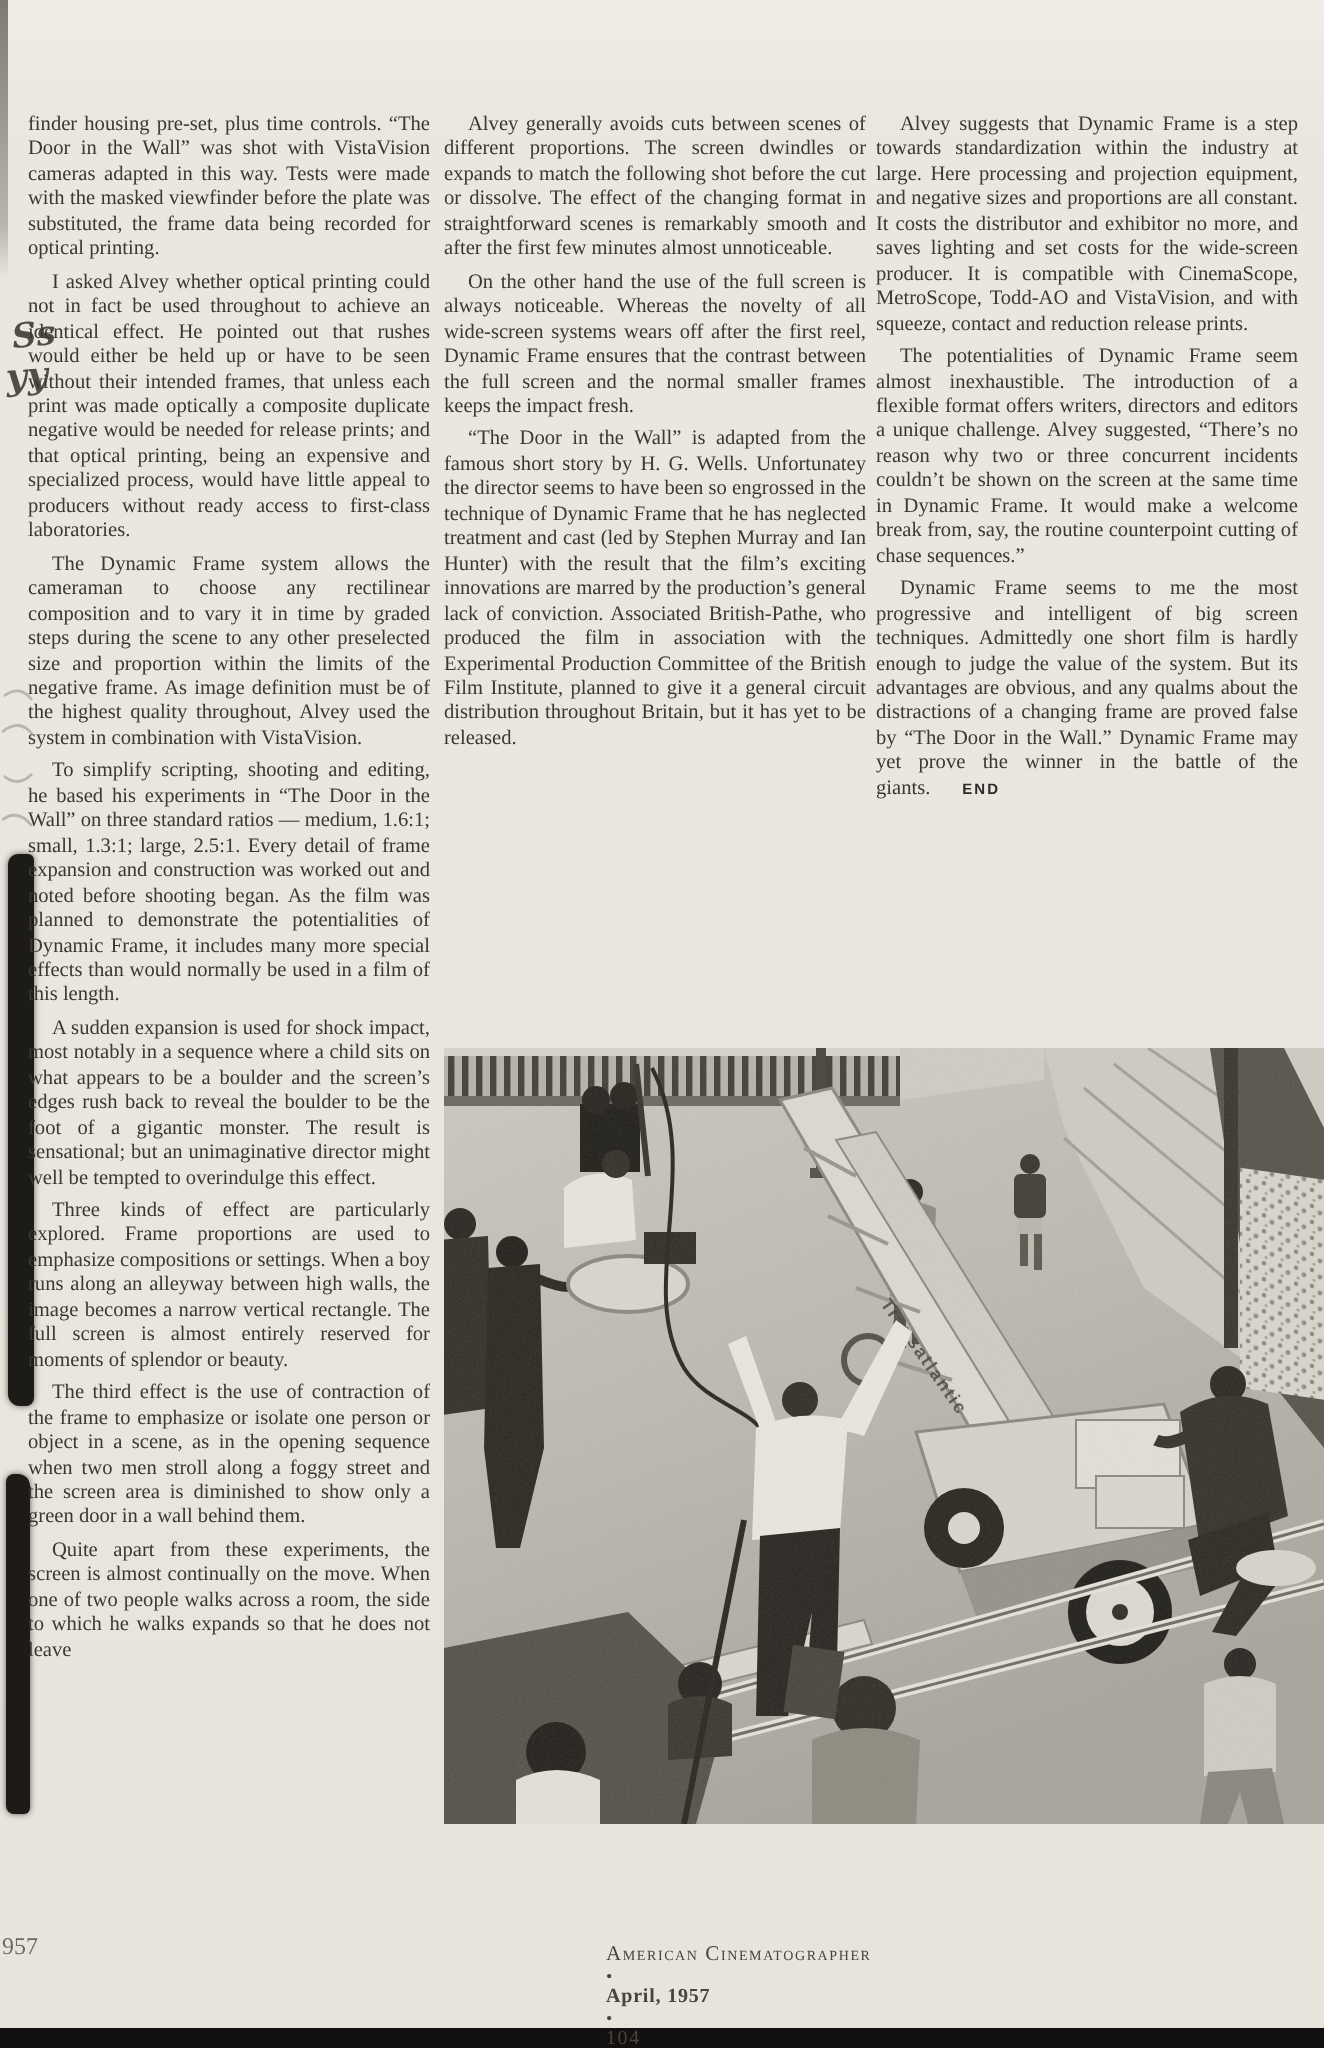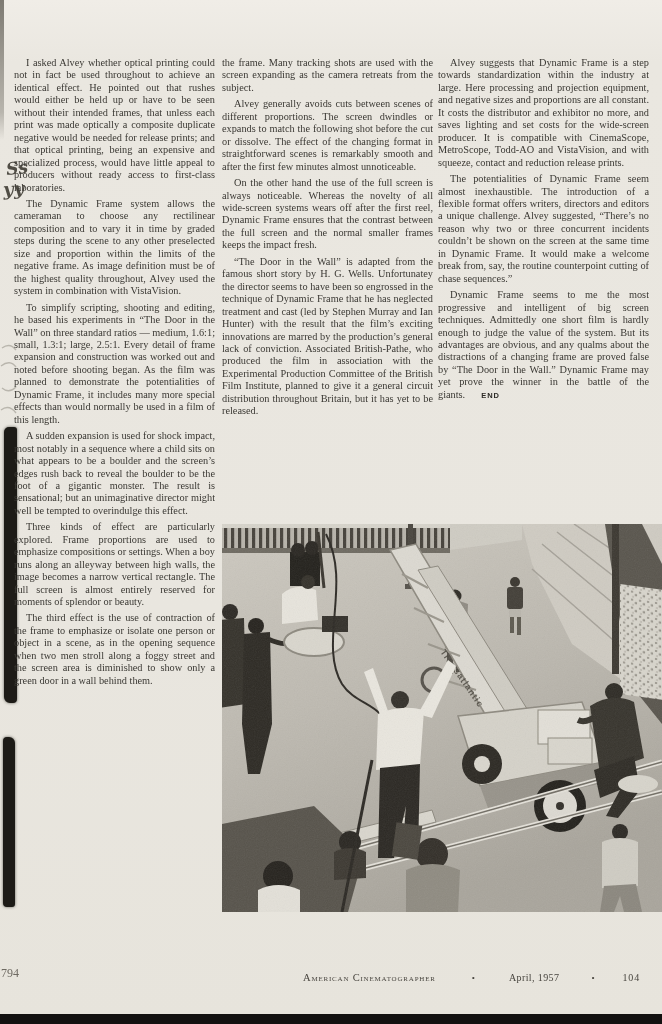--- a/index.html
+++ b/index.html
@@ -27,25 +27,25 @@
 
   
   .caption{position:absolute;left:237px;top:921px;width:374px;
            font-family:"Liberation Sans",sans-serif;font-weight:bold;
            font-size:9px;line-height:13px;color:#2e2c27;
            text-align:justify;word-spacing:2.5px;letter-spacing:.2px;}
   .cap-lead{letter-spacing:.6px;margin-right:4px;}
 
   
   .footer{position:absolute;left:303px;top:972px;display:flex;align-items:baseline;
-          font-size:10.5px;color:#48453f;font-variant:small-caps;letter-spacing:.8px;}
+          font-size:10.5px;color:#48453f;font-variant:small-caps;letter-spacing:.8px;flex-direction:column;}
   .footer .bullet{font-size:9px;letter-spacing:0;}
   .footer .f-mag{margin-right:36px;}
   .footer .b1{margin-right:34px;}
-  .footer .f-date{margin-right:32px;font-variant:normal;font-size:10px;letter-spacing:.4px;}
+  .footer .f-date{margin-right:32px;font-variant:normal;font-size:10px;letter-spacing:.4px;font-weight:bold;}
   .footer .b2{margin-right:28px;}
   .footer .f-page{font-variant:normal;font-size:10px;}
 
   
   .edge-top{position:absolute;left:0;top:0;width:4px;height:140px;
             background:linear-gradient(180deg,#7d7a72,#b8b5ad 80%,transparent);}
   .ink-strip{position:absolute;background:#1d1b17;}
   .strip-a{left:4px;top:427px;width:13px;height:276px;border-radius:5px 3px 4px 6px;
            box-shadow:0 0 3px rgba(40,38,32,.7);}
   .strip-b{left:3px;top:737px;width:12px;height:170px;border-radius:4px 6px 3px 4px;
@@ -63,36 +63,37 @@
 
 <div class="page">
 
   <div class="edge-top"></div>
   <div class="ink-strip strip-a"></div>
   <div class="ink-strip strip-b"></div>
   <div class="bottom-bar"></div>
 
   <div class="hand hand-ss">Ss</div>
   <div class="hand hand-yy">yy</div>
-  <div class="page-num-left">794</div>
+  <div class="page-num-left">957</div>
   <svg class="scribbles" width="22" height="90">
     <path d="M2,8 q8,-6 14,2 M1,26 q9,-7 15,1 M2,48 q7,6 14,-1 M1,70 q8,-6 15,3" stroke="#9a968c" stroke-width="1.4" fill="none" opacity="0.6"></path>
   </svg>
 
   <div class="col col1">
+    <p class="noindent">finder housing pre-set, plus time controls. “The Door in the Wall” was shot with VistaVision cameras adapted in this way. Tests were made with the masked viewfinder before the plate was substituted, the frame data being recorded for optical printing.</p>
     <p>I asked Alvey whether optical printing could not in fact be used throughout to achieve an identical effect. He pointed out that rushes would either be held up or have to be seen without their intended frames, that unless each print was made optically a composite duplicate negative would be needed for release prints; and that optical printing, being an expensive and specialized process, would have little appeal to producers without ready access to first-class laboratories.</p>
     <p>The Dynamic Frame system allows the cameraman to choose any rectilinear composition and to vary it in time by graded steps during the scene to any other preselected size and proportion within the limits of the negative frame. As image definition must be of the highest quality throughout, Alvey used the system in combination with VistaVision.</p>
     <p>To simplify scripting, shooting and editing, he based his experiments in “The Door in the Wall” on three standard ratios — medium, 1.6:1; small, 1.3:1; large, 2.5:1. Every detail of frame expansion and construction was worked out and noted before shooting began. As the film was planned to demonstrate the potentialities of Dynamic Frame, it includes many more special effects than would normally be used in a film of this length.</p>
     <p>A sudden expansion is used for shock impact, most notably in a sequence where a child sits on what appears to be a boulder and the screen’s edges rush back to reveal the boulder to be the foot of a gigantic monster. The result is sensational; but an unimaginative director might well be tempted to overindulge this effect.</p>
     <p>Three kinds of effect are particularly explored. Frame proportions are used to emphasize compositions or settings. When a boy runs along an alleyway between high walls, the image becomes a narrow vertical rectangle. The full screen is almost entirely reserved for moments of splendor or beauty.</p>
     <p>The third effect is the use of contraction of the frame to emphasize or isolate one person or object in a scene, as in the opening sequence when two men stroll along a foggy street and the screen area is diminished to show only a green door in a wall behind them.</p>
+    <p>Quite apart from these experiments, the screen is almost continually on the move. When one of two people walks across a room, the side to which he walks expands so that he does not leave</p>
   </div>
 
   <div class="col col2">
-    <p class="noindent">the frame. Many tracking shots are used with the screen expanding as the camera retreats from the subject.</p>
     <p>Alvey generally avoids cuts between scenes of different proportions. The screen dwindles or expands to match the following shot before the cut or dissolve. The effect of the changing format in straightforward scenes is remarkably smooth and after the first few minutes almost unnoticeable.</p>
     <p>On the other hand the use of the full screen is always noticeable. Whereas the novelty of all wide-screen systems wears off after the first reel, Dynamic Frame ensures that the contrast between the full screen and the normal smaller frames keeps the impact fresh.</p>
     <p>“The Door in the Wall” is adapted from the famous short story by H. G. Wells. Unfortunatey the director seems to have been so engrossed in the technique of Dynamic Frame that he has neglected treatment and cast (led by Stephen Murray and Ian Hunter) with the result that the film’s exciting innovations are marred by the production’s general lack of conviction. Associated British-Pathe, who produced the film in association with the Experimental Production Committee of the British Film Institute, planned to give it a general circuit distribution throughout Britain, but it has yet to be released.</p>
   </div>
 
   <div class="col col3">
     <p>Alvey suggests that Dynamic Frame is a step towards standardization within the industry at large. Here processing and projection equipment, and negative sizes and proportions are all constant. It costs the distributor and exhibitor no more, and saves lighting and set costs for the wide-screen producer. It is compatible with CinemaScope, MetroScope, Todd-AO and VistaVision, and with squeeze, contact and reduction release prints.</p>
     <p>The potentialities of Dynamic Frame seem almost inexhaustible. The introduction of a flexible format offers writers, directors and editors a unique challenge. Alvey suggested, “There’s no reason why two or three concurrent incidents couldn’t be shown on the screen at the same time in Dynamic Frame. It would make a welcome break from, say, the routine counterpoint cutting of chase sequences.”</p>
     <p><span>Dynamic Frame seems to me the most progressive and intelligent of big screen techniques. Admittedly one short film is hardly enough to judge the value of the system. But its advantages are obvious, and any qualms about the distractions of a changing frame are proved false by “The Door in the Wall.” Dynamic Frame may yet prove the winner in the battle of the giants.</span><span class="end-marker">END</span></p>
   </div>

